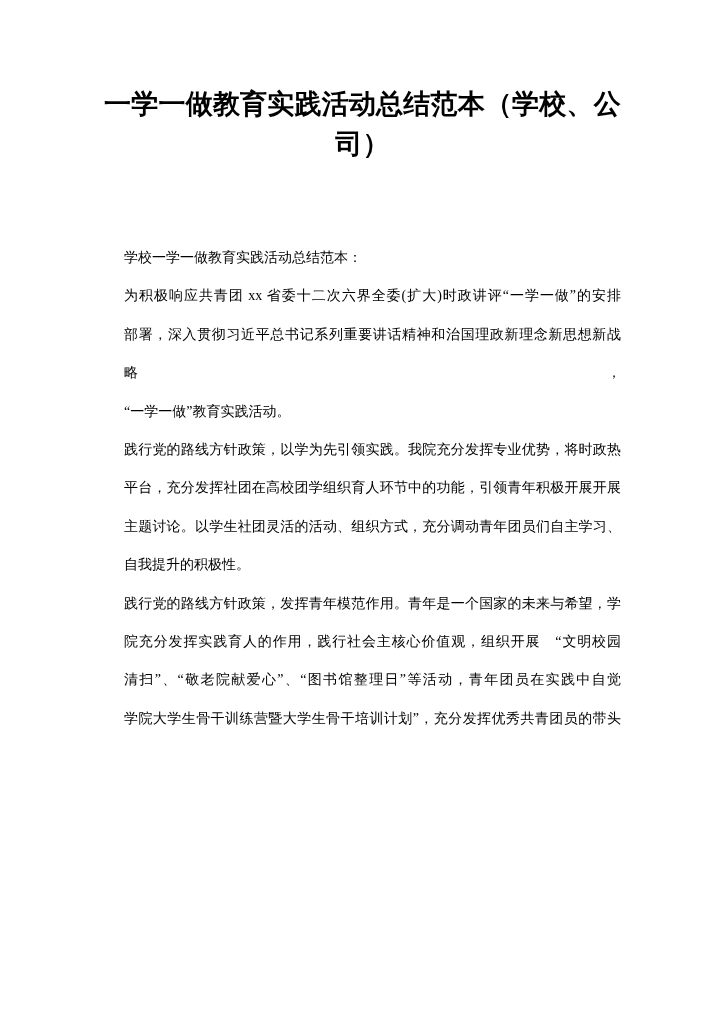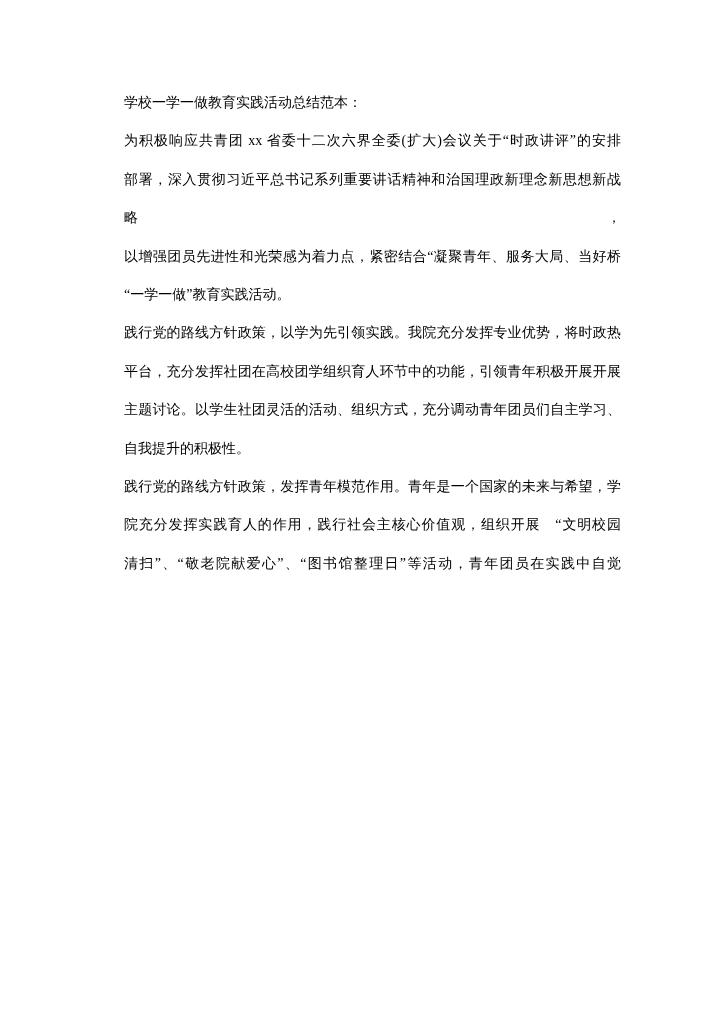--- a/index.html
+++ b/index.html
@@ -46,35 +46,36 @@
   }
 
   .line.para-end {
     text-align-last: left;
   }
 </style>
 </head>
 <body>
 
 <div class="page">
+  <h1 class="doc-title">一学一做教育实践活动总结范本（学校、公司）</h1>
   <div class="doc-body">
       <div class="paragraph">
         <div class="line para-end">学校一学一做教育实践活动总结范本：</div>
       </div>
       <div class="paragraph">
-        <div class="line">为积极响应共青团 xx 省委十二次六界全委(扩大)会议关于“时政讲评”的安排</div>
+        <div class="line">为积极响应共青团 xx 省委十二次六界全委(扩大)时政讲评“一学一做”的安排</div>
         <div class="line">部署，深入贯彻习近平总书记系列重要讲话精神和治国理政新理念新思想新战略，</div>
-        <div class="line">以增强团员先进性和光荣感为着力点，紧密结合“凝聚青年、服务大局、当好桥</div>
         <div class="line para-end">“一学一做”教育实践活动。</div>
       </div>
       <div class="paragraph">
         <div class="line">践行党的路线方针政策，以学为先引领实践。我院充分发挥专业优势，将时政热</div>
         <div class="line">平台，充分发挥社团在高校团学组织育人环节中的功能，引领青年积极开展开展</div>
         <div class="line">主题讨论。以学生社团灵活的活动、组织方式，充分调动青年团员们自主学习、</div>
         <div class="line para-end">自我提升的积极性。</div>
       </div>
       <div class="paragraph">
         <div class="line">践行党的路线方针政策，发挥青年模范作用。青年是一个国家的未来与希望，学</div>
         <div class="line">院充分发挥实践育人的作用，践行社会主核心价值观，组织开展　“文明校园</div>
         <div class="line">清扫”、“敬老院献爱心”、“图书馆整理日”等活动，青年团员在实践中自觉</div>
+        <div class="line">学院大学生骨干训练营暨大学生骨干培训计划”，充分发挥优秀共青团员的带头</div>
       </div>
     </div>
 </div>
 
 </body></html>

